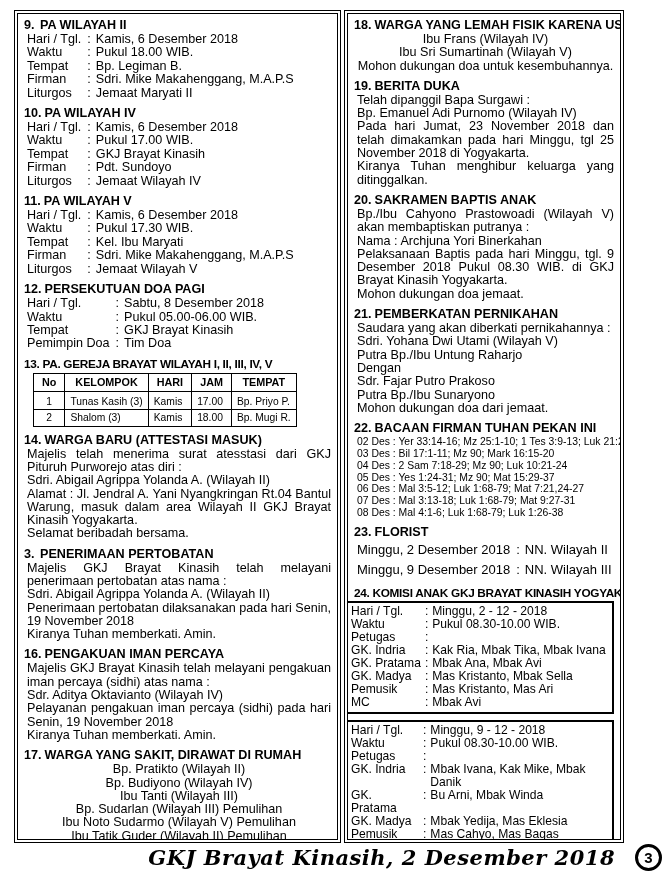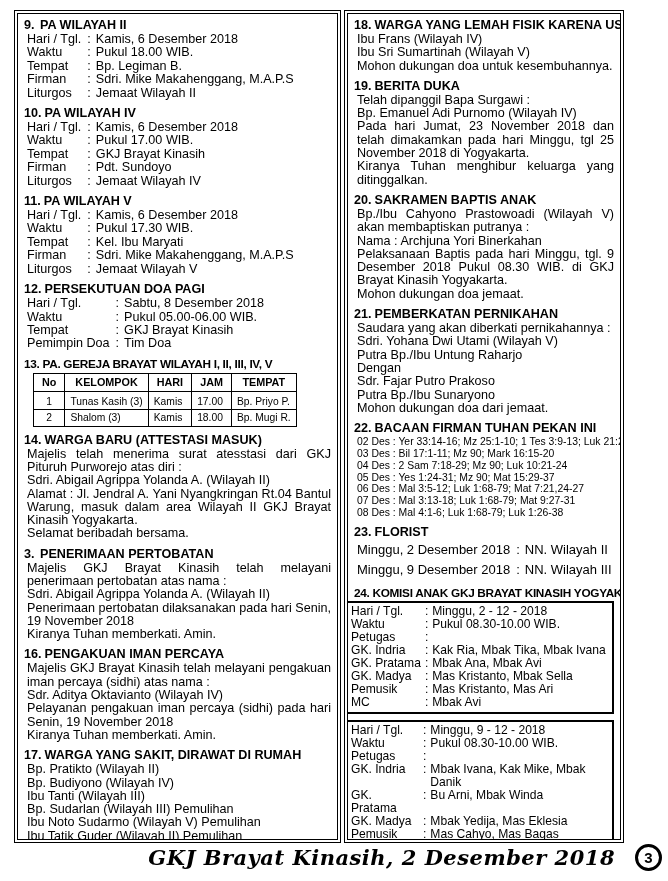--- a/index.html
+++ b/index.html
@@ -12,21 +12,21 @@
   .sec-title.t-cond{font-size:11.8px;letter-spacing:-0.3px;}
   .sec-num{display:inline-block;min-width:13px;margin-right:3px;}
   .sec-body{margin-left:3px;font-size:12.6px;line-height:13.3px;}
   .kv{display:table;border-spacing:0;}
   .kvr{display:table-row;}
   .kvl,.kvc,.kvv{display:table-cell;font-size:12.6px;line-height:13.4px;vertical-align:top;}
   .kvc{padding:0 5px 0 6px;}
   .kvc::before{content:":";}
   .kv-loose .kvl,.kv-loose .kvc,.kv-loose .kvv{line-height:20px;font-size:13px;}
   .para{text-align:justify;}
-  .line{text-align:left;}
+  .line{text-align:center;}
   .rline{font-size:10.4px;line-height:11.8px;white-space:nowrap;}
   .t13{border-collapse:collapse;margin:2px 0 3px 6px;}
   .t13 th{border:1px solid #000;font-size:10.8px;padding:2px 8px;font-weight:bold;text-align:center;}
   .t13 td{border:1px solid #000;font-size:10.3px;padding:1px 5px;text-align:left;}
   .t13 td.c{text-align:center;}
   .t13 tbody tr:first-child td{padding-top:3px;}
   .kvbox{border:2px solid #000;padding:2px 4px 3px 4px;margin:1px 0 6px -12px;}
   .kvbox .kvl,.kvbox .kvc,.kvbox .kvv{font-size:12.1px;line-height:13px;}
   .kvbox .kvc{padding:0 4px 0 4px;}
   #footer{position:absolute;top:844px;right:6px;display:flex;align-items:center;gap:20px;}
@@ -57,21 +57,21 @@
             <span class="kvv">Bp. Legiman B.</span>
           </div>
           <div class="kvr">
             <span class="kvl">Firman</span>
             <span class="kvc"></span>
             <span class="kvv">Sdri. Mike Makahenggang, M.A.P.S</span>
           </div>
           <div class="kvr">
             <span class="kvl">Liturgos</span>
             <span class="kvc"></span>
-            <span class="kvv">Jemaat Wilayah II</span>
+            <span class="kvv">Jemaat Maryati II</span>
           </div>
         </div>
       </div>
     </div>
     <div class="sec">
       <div class="sec-title"><span class="sec-num">10.</span><span>PA WILAYAH IV</span></div>
       <div class="sec-body">
         <div class="kv">
           <div class="kvr">
             <span class="kvl">Hari / Tgl.</span>

